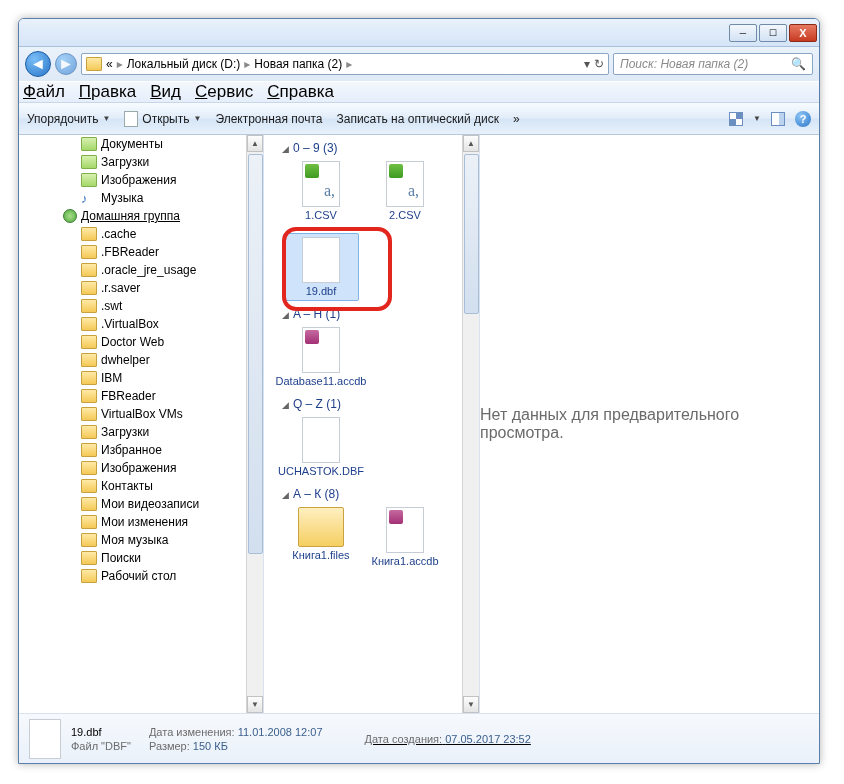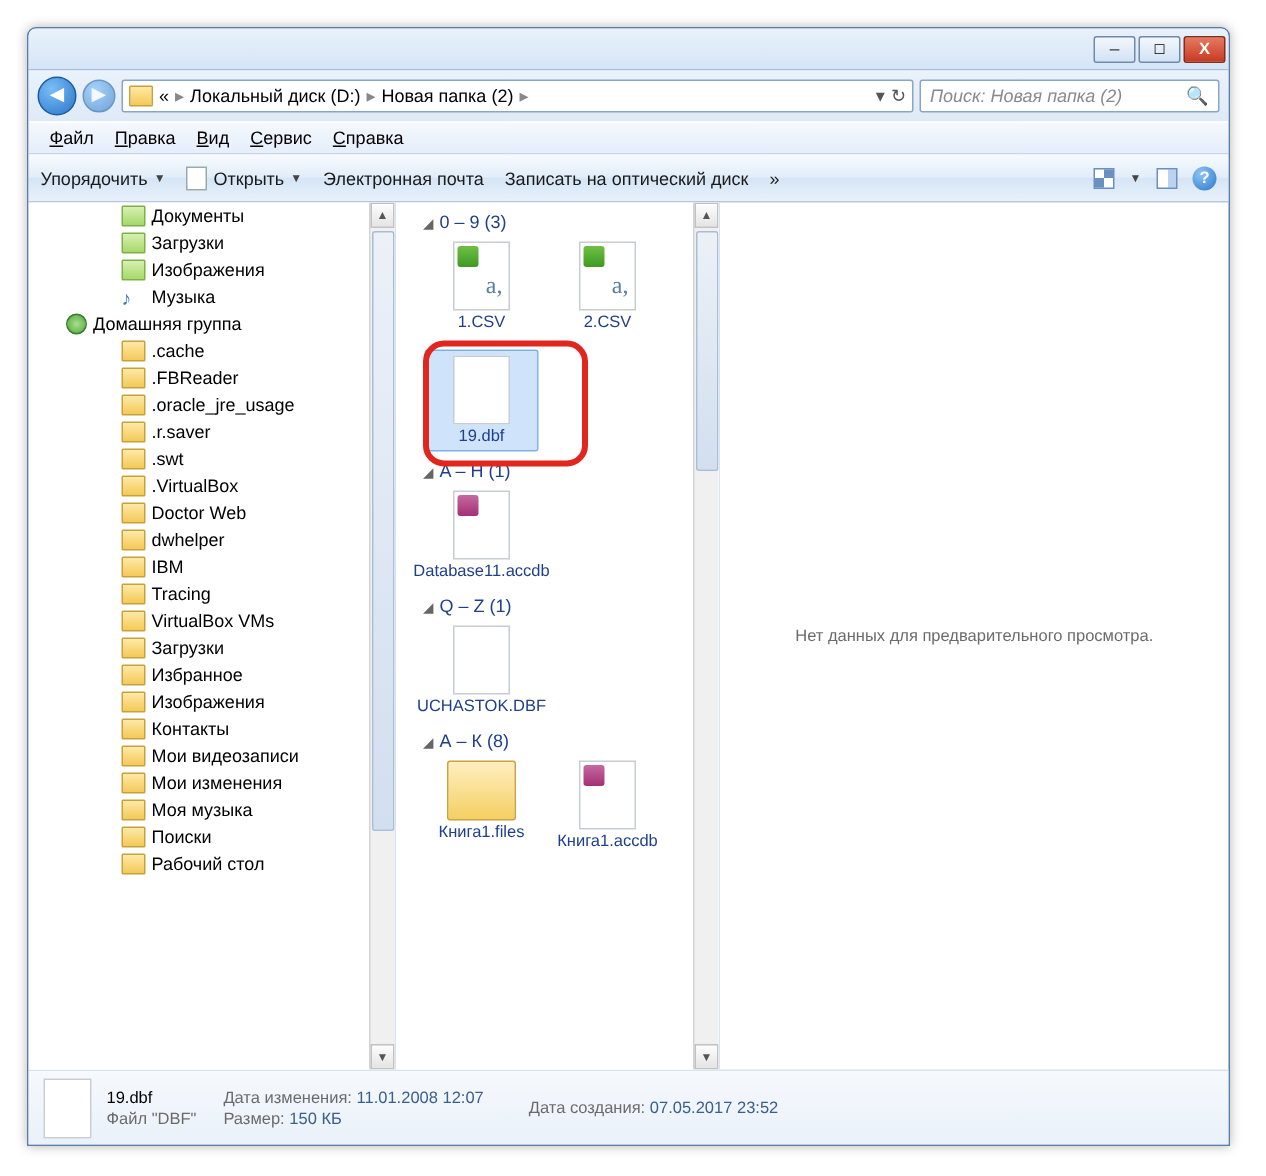--- a/index.html
+++ b/index.html
@@ -18,41 +18,41 @@
 .nav-fwd { width: 22px; height: 22px; opacity: .6; }
 .addr-box { flex: 1; height: 22px; border: 1px solid #8ba6c4; background: #fff; display: flex; align-items: center; font-size: 12px; padding: 0 4px; border-radius: 2px; }
 .addr-box .folder-ico { width: 16px; height: 14px; background: linear-gradient(#ffe9a6,#f4c957); border: 1px solid #c6a23e; border-radius: 1px; margin-right: 4px; }
 .addr-box span.sep { color: #888; padding: 0 4px; }
 .addr-box .crumb { color: #000; }
 .addr-end { display: flex; align-items: center; gap: 4px; margin-left: auto; color: #555; }
 .search-box { width: 200px; height: 22px; border: 1px solid #8ba6c4; background: #fff; display: flex; align-items: center; padding: 0 6px; font-size: 12px; color: #8a8a8a; font-style: italic; border-radius: 2px; }
 .search-box .mag { margin-left: auto; color: #3a72b5; font-style: normal; }
 
 
-.menubar { height: 22px; background: linear-gradient(#f4f8fd, #e5eefb); border-top: 1px solid #fff; border-bottom: 1px solid #c8d6e8; display: flex; align-items: center; padding: 0 14px; font-size: 12px; }
+.menubar { height: 22px; background: linear-gradient(#f4f8fd, #e5eefb); border-top: 1px solid #fff; border-bottom: 1px solid #c8d6e8; display: flex; align-items: center; padding: 0 4px; font-size: 17px; }
 .menubar span { margin-right: 14px; text-decoration: underline; text-decoration-color: transparent; }
 .menubar span::first-letter { text-decoration: underline; }
 
 
 .toolbar { height: 32px; background: linear-gradient(#f7fbff, #e2edf9 48%, #d5e5f6 52%, #e8f1fb); border-bottom: 1px solid #b5c8de; display: flex; align-items: center; padding: 0 8px; font-size: 12px; gap: 14px; }
 .toolbar .tb-item { display: flex; align-items: center; gap: 4px; color: #1a1a1a; }
 .toolbar .drop { font-size: 8px; color: #444; }
 .toolbar .right { margin-left: auto; display: flex; align-items: center; gap: 10px; }
 .tb-icon { width: 16px; height: 16px; display: inline-block; }
 .blank-page { background: #fff; border: 1px solid #9aa; width: 14px; height: 16px; }
 .view-grid { width: 14px; height: 14px; background: conic-gradient(#6a8fc0 25%, #fff 0 50%, #6a8fc0 0 75%, #fff 0); border: 1px solid #6a8fc0; }
 .preview-pane { width: 14px; height: 14px; border: 1px solid #6a8fc0; background: linear-gradient(90deg,#fff 55%, #bcd3ef 55%); }
 .help-ico { width: 16px; height: 16px; border-radius: 50%; background: radial-gradient(circle at 35% 30%, #8fc5f6, #2a76c9); color: #fff; font-weight: bold; font-size: 11px; display: flex; align-items: center; justify-content: center; }
 
 
 .main { flex: 1; display: flex; min-height: 0; }
 .tree { width: 245px; border-right: 1px solid #d9e3ef; background: #fff; overflow: hidden; position: relative; }
 .tree ul { list-style: none; }
 .tree li { font-size: 12px; padding: 2px 0 2px 6px; display: flex; align-items: flex-end; gap: 4px; white-space: nowrap; }
-.tree li.lv1 { padding-left: 25px; }
+.tree li.lv1 { padding-left: 44px; text-decoration: underline; }
 .tree li.lv2 { padding-left: 62px; }
 .tree .ico { width: 16px; height: 14px; flex-shrink: 0; }
 .ico.folder { background: linear-gradient(#ffe9a6,#f4c957); border: 1px solid #c6a23e; border-radius: 1px; }
 .ico.lib { background: linear-gradient(#d7f0b0,#a6d86a); border: 1px solid #7fb048; border-radius: 1px; }
 .ico.pc { width: 16px; height: 12px; background: #cfe0f2; border: 1px solid #6e8fb5; border-radius: 1px; }
 .ico.net { width: 14px; height: 14px; border-radius: 50%; background: radial-gradient(#a8e08a,#4fa63f); border: 1px solid #3a7d2d; }
 .ico.music { color: #3b78c2; font-size: 13px; }
 .tree-scroll { position: absolute; right: 0; top: 0; bottom: 0; width: 17px; background: #f0f0f0; border-left: 1px solid #d4d4d4; display: flex; flex-direction: column; align-items: center; }
 .tree-scroll .arr { height: 17px; width: 100%; background: linear-gradient(#fdfdfd,#e4e4e4); border: 1px solid #c2c2c2; font-size: 8px; display: flex; align-items: center; justify-content: center; color: #555; }
 .tree-scroll .thumb { width: 15px; background: linear-gradient(#ecf1f7,#d2dfef); border: 1px solid #a7bdd8; border-radius: 2px; margin-top: 2px; height: 400px; }
@@ -71,21 +71,21 @@
 .thumb.excel::after { content: "a,"; position: absolute; right: 4px; bottom: 6px; font-size: 16px; color: #5a7fa6; font-family: serif; }
 .thumb.access { background: #fff; border: 1px solid #c7cdd4; width: 38px; height: 46px; position: relative; }
 .thumb.access::before { content: ""; position: absolute; left: 2px; top: 2px; width: 14px; height: 14px; background: linear-gradient(#c56aa0,#a33075); border-radius: 2px; }
 .thumb.folder-big { background: linear-gradient(#ffefc0,#f5cf62); border: 1px solid #caa23f; border-radius: 2px; width: 46px; height: 40px; }
 .highlight-box { position: absolute; border: 4px solid #e2261d; border-radius: 14px; pointer-events: none; }
 .files-scroll { position: absolute; right: 0; top: 0; bottom: 0; width: 17px; background: #f0f0f0; border-left: 1px solid #d4d4d4; display: flex; flex-direction: column; align-items: center; }
 .files-scroll .arr { height: 17px; width: 100%; background: linear-gradient(#fdfdfd,#e4e4e4); border: 1px solid #c2c2c2; font-size: 8px; display: flex; align-items: center; justify-content: center; color: #555; }
 .files-scroll .thumb-bar { width: 15px; height: 160px; background: linear-gradient(#ecf1f7,#d2dfef); border: 1px solid #a7bdd8; border-radius: 2px; margin-top: 2px; }
 
 
-.preview { flex: 1; border-left: 1px solid #d9e3ef; display: flex; align-items: center; justify-content: center; font-size: 11px; color: #6b6b6b; }
+.preview { flex: 1; border-left: 1px solid #d9e3ef; display: flex; align-items: center; justify-content: center; font-size: 16px; color: #6b6b6b; }
 
 
 .details { height: 50px; border-top: 1px solid #d9e3ef; background: linear-gradient(#f6f9fd,#eaf1fa); display: flex; align-items: center; padding: 4px 10px; font-size: 11px; gap: 10px; }
 .details .det-thumb { width: 32px; height: 40px; background: #fff; border: 1px solid #c7cdd4; }
 .details .col { display: flex; flex-direction: column; gap: 2px; }
 .details .lbl { color: #6b6b6b; }
 .details .val { color: #3a5f8b; }
 </style>
 </head>
 <body>
@@ -204,21 +204,21 @@
           <li class="lv2">
             <span class="ico folder"></span>
             <span>dwhelper</span>
           </li>
           <li class="lv2">
             <span class="ico folder"></span>
             <span>IBM</span>
           </li>
           <li class="lv2">
             <span class="ico folder"></span>
-            <span>Tracing</span>
+            <span>FBReader</span>
           </li>
           <li class="lv2">
             <span class="ico folder"></span>
             <span>VirtualBox VMs</span>
           </li>
           <li class="lv2">
             <span class="ico folder"></span>
             <span>Загрузки</span>
           </li>
           <li class="lv2">
@@ -321,18 +321,18 @@
   <div class="details">
     <div class="det-thumb"></div>
     <div class="col">
       <span style="color:#000;">19.dbf</span>
       <span class="lbl">Файл "DBF"</span>
     </div>
     <div class="col" style="margin-left:8px;">
       <span><span class="lbl">Дата изменения:</span> <span class="val">11.01.2008 12:07</span></span>
       <span><span class="lbl">Размер:</span> <span class="val">150 КБ</span></span>
     </div>
-    <div class="col" style="margin-left:20px;">
+    <div class="col" style="margin-left:32px;text-decoration:underline;">
       <span><span class="lbl">Дата создания:</span> <span class="val">07.05.2017 23:52</span></span>
     </div>
   </div>
 
 </div>
 
 </body></html>

